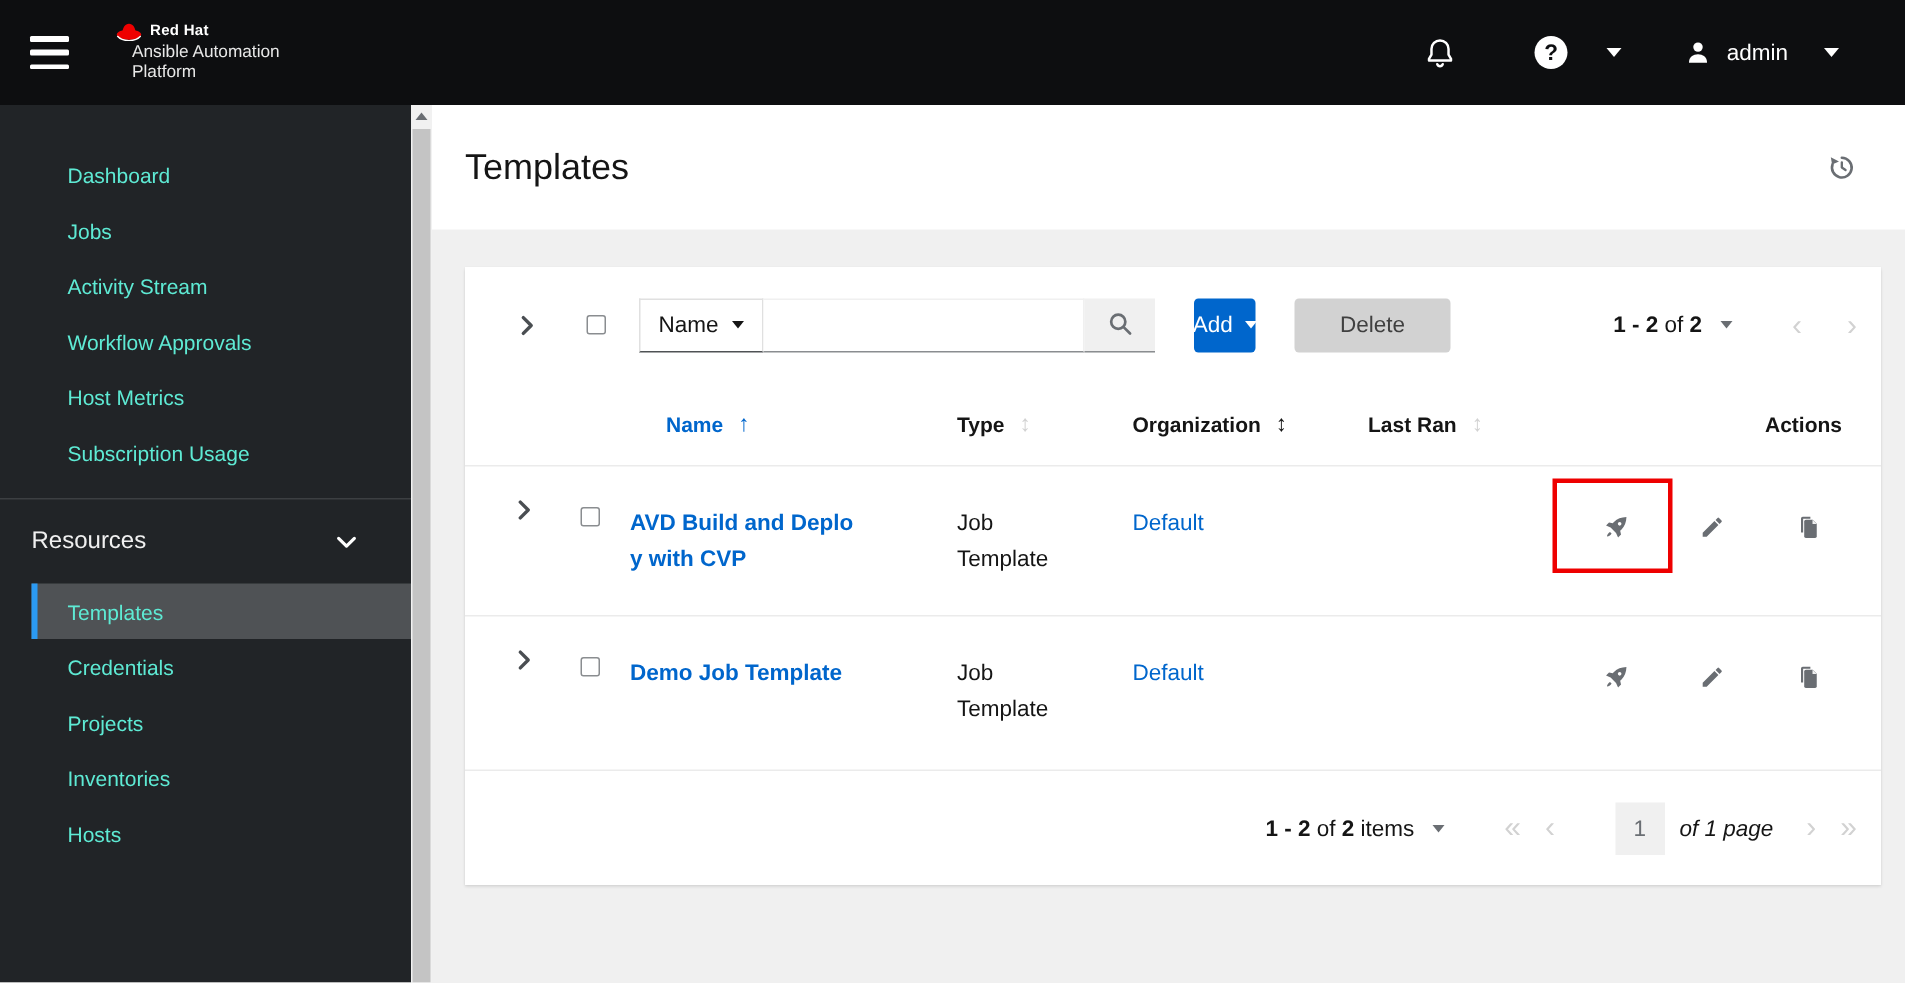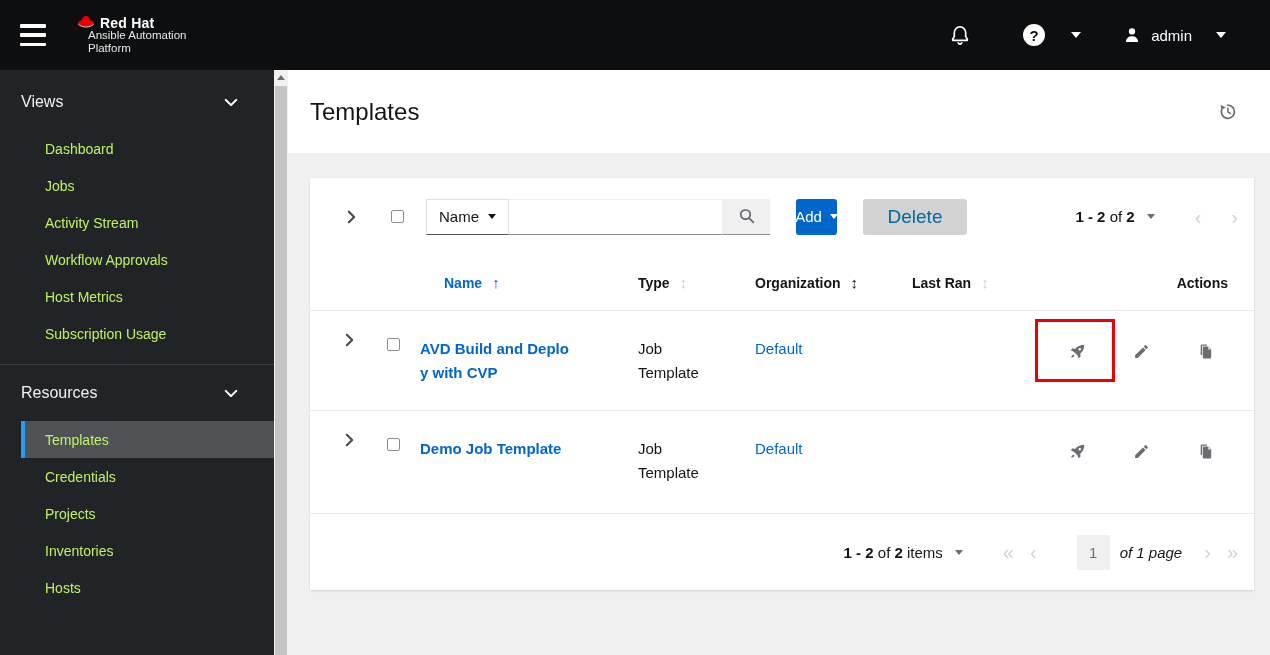--- a/index.html
+++ b/index.html
@@ -5,42 +5,42 @@
   * { box-sizing: border-box; margin: 0; padding: 0; }
   html,body { width: 1270px; height: 655px; overflow: hidden; }
   body { font-family: "Liberation Sans", sans-serif; background: #f0f0f0; position: relative; color:#151515; }
 
   
   .masthead { position:absolute; top:0; left:0; width:1270px; height:70px; background:#0d0e10; display:flex; align-items:center; }
   .hamburger { margin-left:20px; width:26px; height:22px; display:flex; flex-direction:column; justify-content:space-between; cursor:pointer; background:none; border:none; }
   .hamburger span { display:block; width:26px; height:3.5px; background:#fff; border-radius:1px; }
   .brand { margin-left:30px; position:relative; width:150px; height:44px; }
   .brand .hat { position:absolute; left:0; top:1px; }
-  .brand .l1 { position:absolute; left:24px; top:2px; color:#fff; font-weight:700; font-size:14px; letter-spacing:.2px; }
+  .brand .l1 { position:absolute; left:24px; top:2px; color:#fff; font-weight:700; font-size:10px; letter-spacing:.2px; }
   .brand .l2 { position:absolute; left:12px; top:16px; color:#e8e8e8; font-size:11.5px; }
   .brand .l3 { position:absolute; left:12px; top:29px; color:#e8e8e8; font-size:11.5px; }
   .mast-right { margin-left:auto; display:flex; align-items:center; padding-right:44px; }
   .icon-btn { background:none; border:none; cursor:pointer; display:flex; align-items:center; }
   .bell-btn { margin-right:52px; }
   .help-group { display:flex; align-items:center; margin-right:42px; }
   .help-circle { width:22px; height:22px; border-radius:50%; background:#fff; color:#0d0e10; font-weight:700; font-size:15px; display:flex; align-items:center; justify-content:center; }
   .caret-down { width:0; height:0; border-left:5px solid transparent; border-right:5px solid transparent; border-top:6px solid #fff; }
   .help-group .caret-down { margin-left:26px; }
   .user-group { display:flex; align-items:center; }
   .user-group .username { color:#fff; font-size:15px; margin-left:10px; }
   .user-group .caret-down { margin-left:24px; }
 
   
   .sidebar { position:absolute; left:0; top:70px; width:274px; height:585px; background:#212427; overflow:hidden; }
   .nav-section { padding-top:16px; }
   .nav-section + .nav-section { margin-top:12px; border-top:1px solid #3c3f42; padding-top:12px; }
   .nav-group-head { margin-left:21px; padding-right:36px; height:32px; display:flex; align-items:center; justify-content:space-between; cursor:pointer; }
   .nav-group-title { color:#f0f0f0; font-size:16px; }
   .nav-items { list-style:none; margin-top:12px; }
-  .nav-item { margin-left:21px; height:37px; display:flex; align-items:center; padding-left:24px; color:#bef264; font-size:14px; cursor:pointer; }
+  .nav-item { margin-left:21px; height:37px; display:flex; align-items:center; padding-left:24px; color:#5eead4; font-size:14px; cursor:pointer; }
   .nav-item.active { background:#4f5255; border-left:4px solid #2b9af3; padding-left:20px; }
 
   .side-scrollbar { position:absolute; left:274px; top:70px; width:14px; height:585px; background:#f1f1f1; }
   .scroll-up-arrow { position:absolute; top:5px; left:3px; width:0; height:0; border-left:4px solid transparent; border-right:4px solid transparent; border-bottom:5px solid #6a6e73; }
   .scroll-thumb { position:absolute; top:16px; left:1px; width:12px; height:569px; background:#c4c4c4; }
 
   
   .main { position:absolute; left:288px; top:70px; width:982px; height:585px; background:#f0f0f0; }
   .page-header { background:#fff; height:83px; display:flex; align-items:center; justify-content:space-between; padding:0 33px 0 22px; }
   .page-title { font-size:24px; font-weight:400; color:#151515; }
@@ -50,21 +50,21 @@
   
   .toolbar { height:77px; display:flex; align-items:center; padding:0 16px; }
   .expand-toggle { width:50px; display:flex; justify-content:center; background:none; border:none; cursor:pointer; }
   .checkbox { width:13px; height:13px; background:#fff; border:1px solid #8a8d90; border-radius:2px; margin-left:15px; cursor:pointer; }
   .filter-select { margin-left:22px; width:83px; height:36px; background:#fff; border:1px solid #e0e0e0; border-bottom:1px solid #4f5255; display:flex; align-items:center; justify-content:space-between; padding:0 12px; font-size:15px; cursor:pointer; }
   .small-caret { width:0; height:0; border-left:4.5px solid transparent; border-right:4.5px solid transparent; border-top:5.5px solid #151515; }
   .search-input { width:214px; height:36px; border:1px solid #f0f0f0; border-left:none; border-bottom:1px solid #8a8d90; font-size:15px; padding:0 8px; outline:none; }
   .search-btn { width:47px; height:36px; background:#f0f0f0; border:none; border-bottom:1px solid #8a8d90; display:flex; align-items:center; justify-content:center; cursor:pointer; }
   .add-btn { margin-left:26px; width:41px; height:36px; background:#0066cc; color:#fff; border:none; border-radius:3px; font-size:15px; display:flex; align-items:center; justify-content:center; gap:8px; cursor:pointer; }
   .add-btn .caret-down { border-top-color:#fff; border-left-width:4.5px; border-right-width:4.5px; border-top-width:5.5px; }
-  .delete-btn { margin-left:26px; width:104px; height:36px; background:#d2d2d2; color:#0369a1; border:none; border-radius:3px; font-size:19px; cursor:default; }
+  .delete-btn { margin-left:26px; width:104px; height:36px; background:#d2d2d2; color:#404040; border:none; border-radius:3px; font-size:15px; cursor:default; }
   .top-pagination { margin-left:auto; display:flex; align-items:center; }
   .pag-text { font-size:15px; color:#151515; }
   .pag-text b { font-weight:700; }
   .pag-caret { margin-left:12px; border-top-color:#6a6e73; }
   .pag-chev { background:none; border:none; color:#d2d2d2; font-size:20px; line-height:1; cursor:default; }
   .top-pagination .chev-prev { margin-left:40px; }
   .top-pagination .chev-next { margin-left:30px; }
 
   
   .tgrid { display:grid; grid-template-columns:46px 48px 194px 117px 157px 150px 1fr; padding:0 16px; align-items:start; }
@@ -140,26 +140,20 @@
         <path d="M4 20.5c0-4.3 3.7-7 8-7s8 2.7 8 7v.7H4z"></path>
       </svg>
       <span class="username">admin</span>
       <span class="caret-down"></span>
     </div>
   </div>
 </header>
 
 <nav class="sidebar">
   <div class="nav-section">
-    <div class="nav-group-head">
-      <span class="nav-group-title">Views</span>
-      <svg width="14" height="9" viewBox="0 0 16 10" fill="none" stroke="#fff" stroke-width="2.4" stroke-linecap="round" stroke-linejoin="round">
-          <path d="M2 2l6 6 6-6"></path>
-        </svg>
-    </div>
     <ul class="nav-items">
       <li class="nav-item">Dashboard</li>
       <li class="nav-item">Jobs</li>
       <li class="nav-item">Activity Stream</li>
       <li class="nav-item">Workflow Approvals</li>
       <li class="nav-item">Host Metrics</li>
       <li class="nav-item">Subscription Usage</li>
     </ul>
   </div>
   <div class="nav-section">

